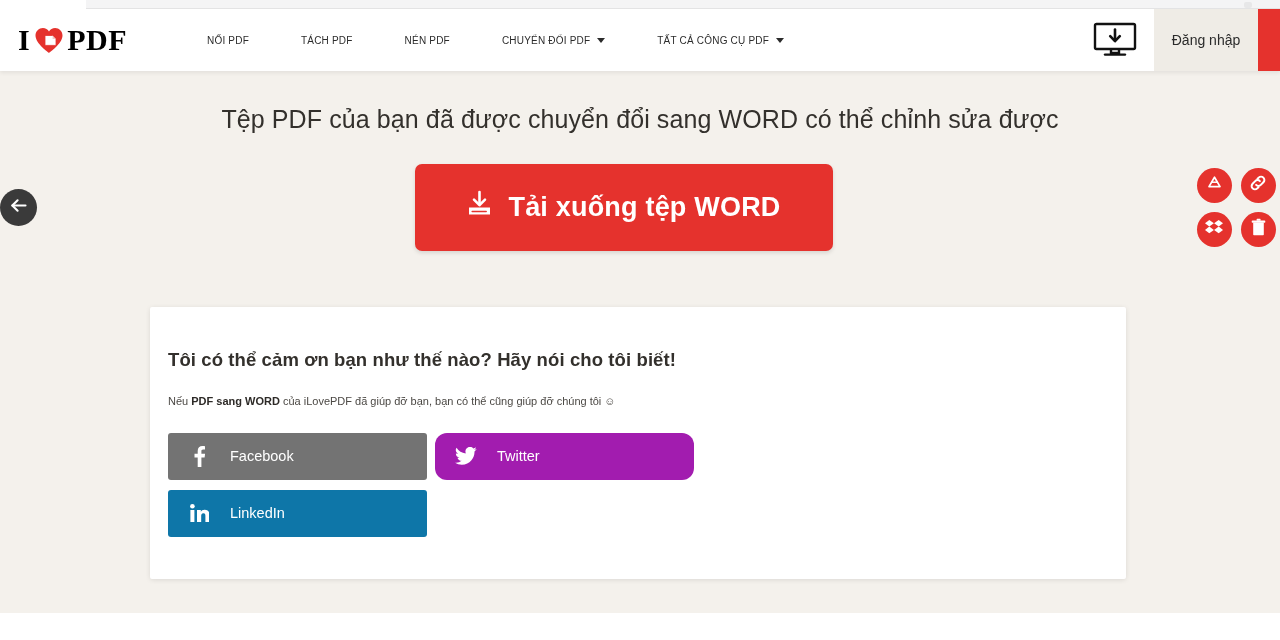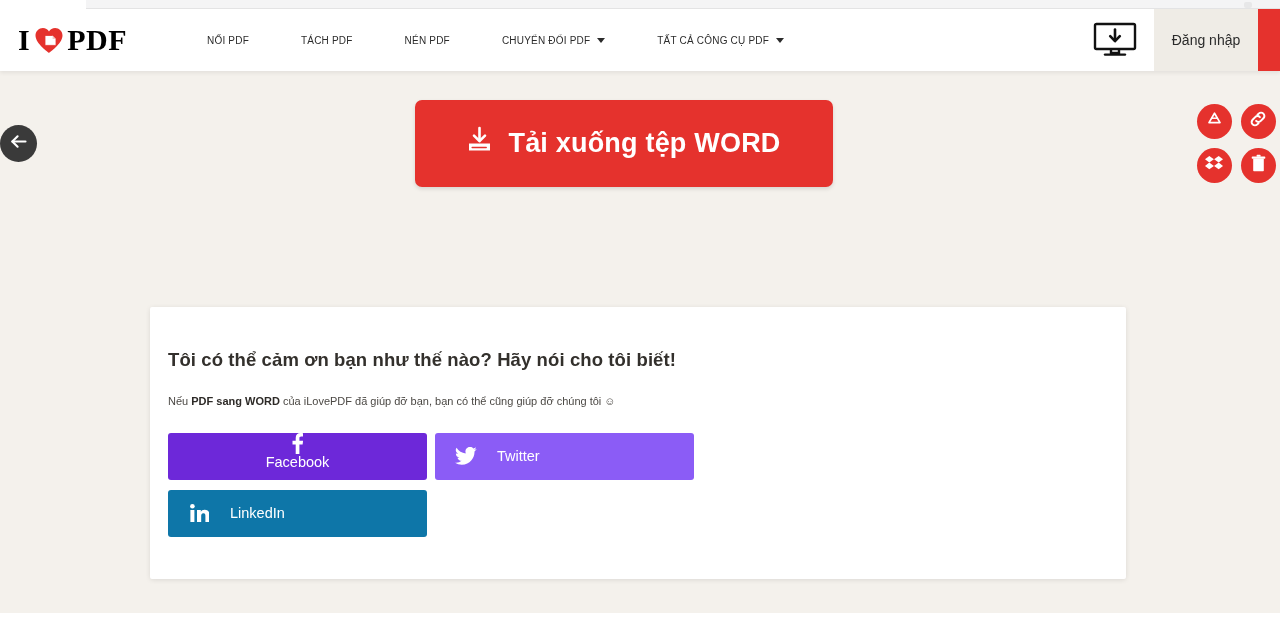--- a/index.html
+++ b/index.html
@@ -262,22 +262,22 @@
     text-align: left;
   }
   .social-btn .sicon {
     width: 62px;
     display: flex;
     align-items: center;
     justify-content: center;
     flex: 0 0 auto;
   }
   .social-btn .slabel { flex: 1 1 auto; }
-  .sb-facebook { background: #6d28d9; flex-direction: column; }
-  .sb-twitter  { background: #8b5cf6; grid-column: 2; grid-row: 1; }
+  .sb-facebook { background: #737373; }
+  .sb-twitter  { background: #a21caf; grid-column: 2; grid-row: 1; border-radius: 12px; }
   .sb-linkedin { background: #0e76a8; grid-column: 1; grid-row: 2; }
 
   
   .below-fold {
     position: absolute;
     top: 613px; left: 0;
     width: 1280px; height: 27px;
     background: #ffffff;
   }
 </style>
@@ -335,20 +335,21 @@
           <path d="M13 32.6h20" stroke="#111" stroke-width="2.4" stroke-linecap="round"></path>
         </svg>
       </div>
       <div class="login-btn">
         <span>Đăng nhập</span>
       </div>
       <div class="signup-btn"></div>
     </div>
   </div>
 
+  <h1 class="hero-title">Tệp PDF của bạn đã được chuyển đổi sang WORD có thể chỉnh sửa được</h1>
 
   <div class="action-row">
 
     <div class="back-btn">
       <span>
         <svg width="17" height="15" viewBox="0 0 17 15" xmlns="http://www.w3.org/2000/svg">
           <path d="M15.5 7.5H2.4" stroke="#ffffff" stroke-width="2.1" stroke-linecap="round"></path>
           <path d="M7.6 2.3 2.3 7.5l5.3 5.2" fill="none" stroke="#ffffff" stroke-width="2.1" stroke-linecap="round" stroke-linejoin="round"></path>
         </svg>
       </span>

